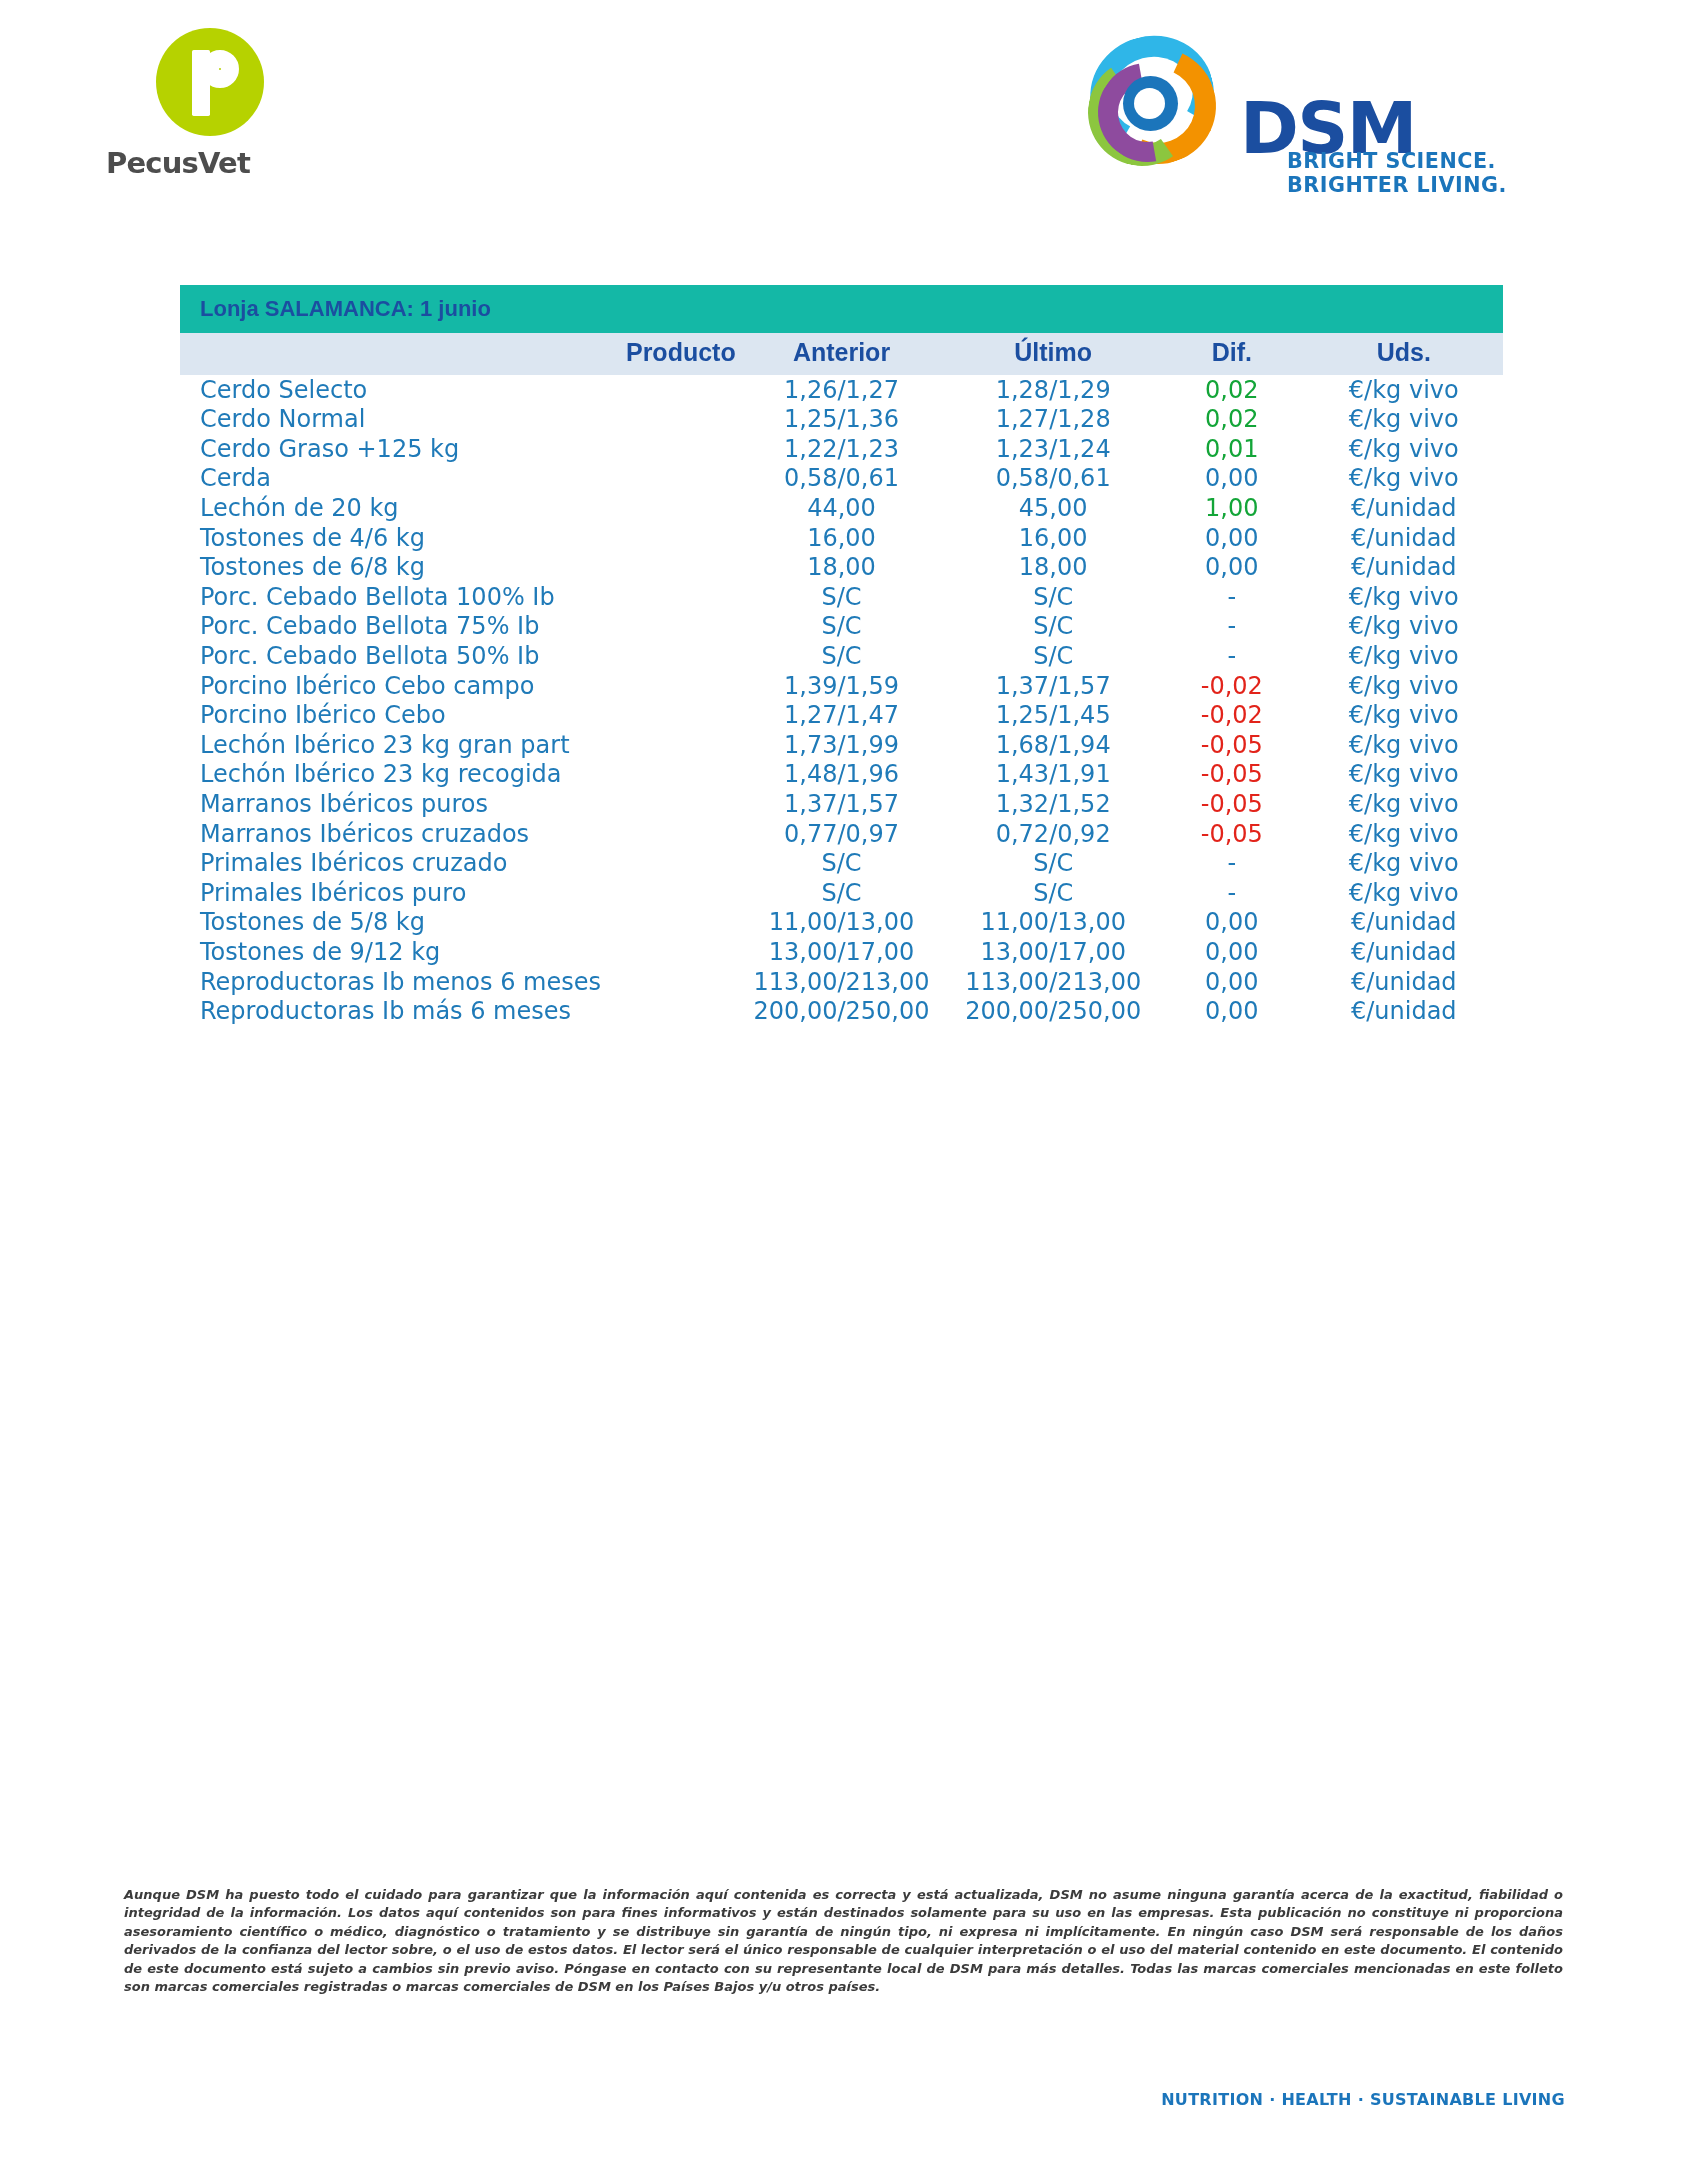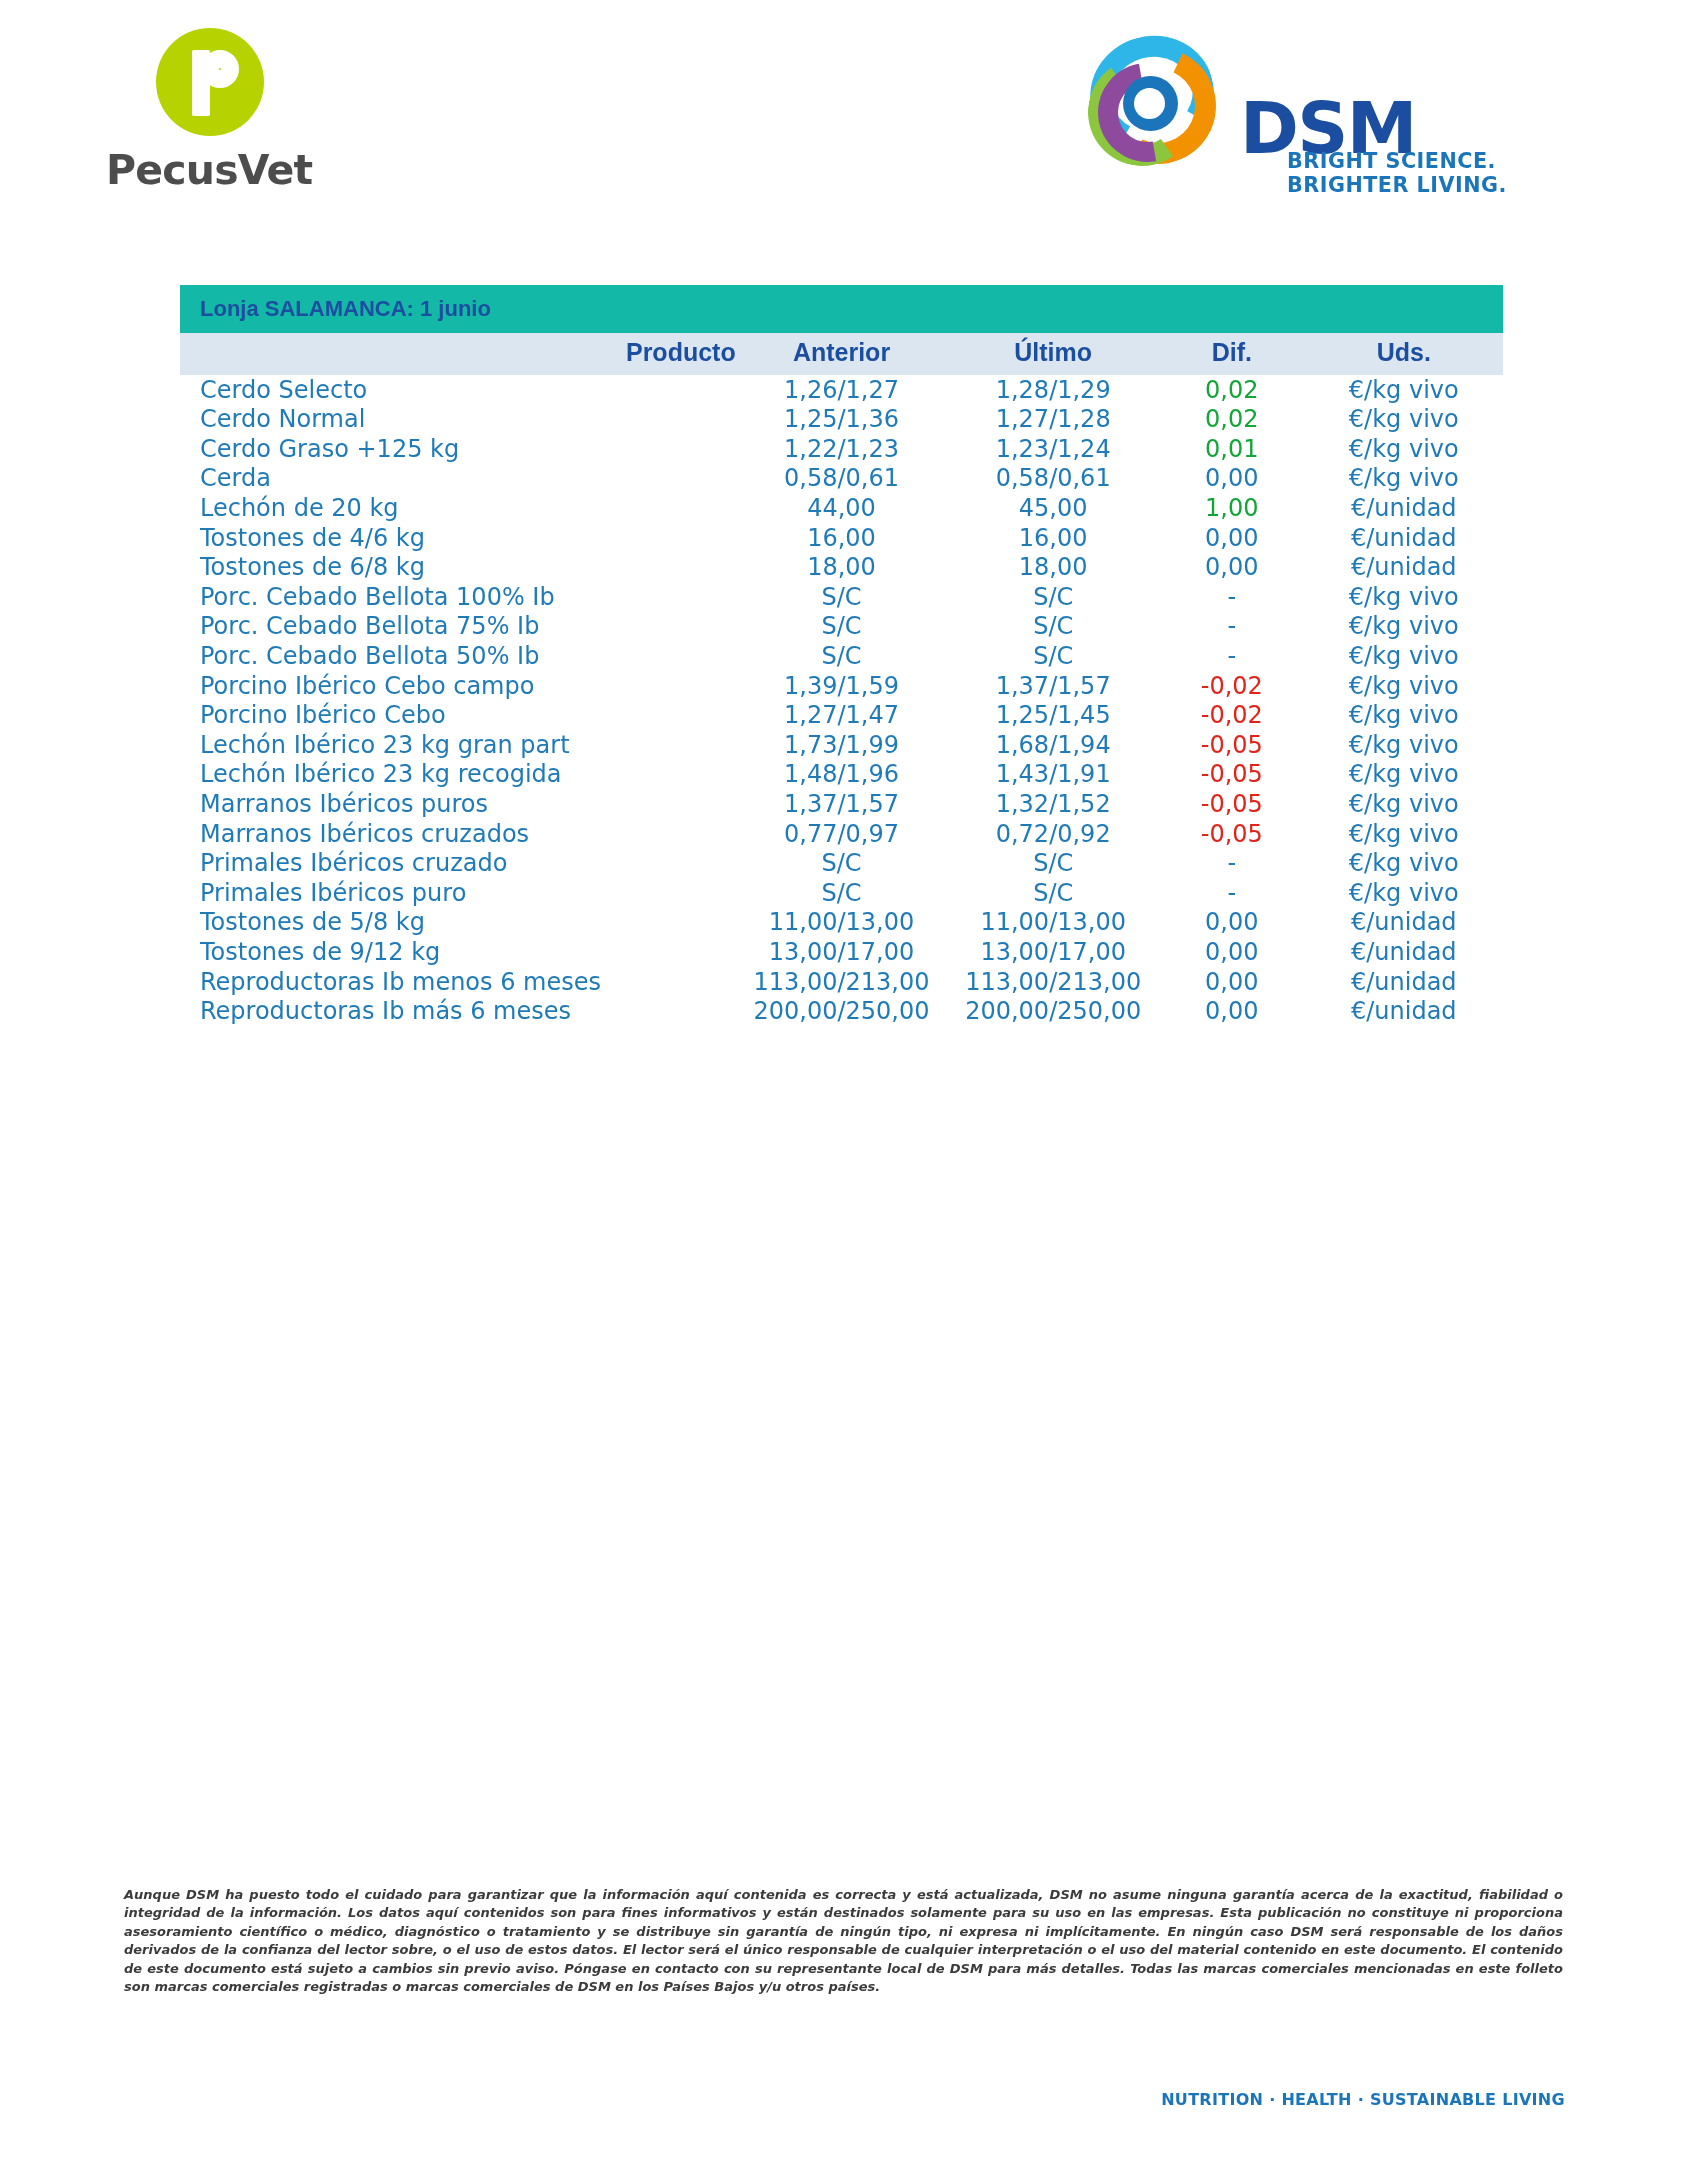--- a/index.html
+++ b/index.html
@@ -51,21 +51,21 @@
   .pecus-mark .p-bowl {
     position: absolute;
     left: 45px; top: 21.5px;
     width: 38px; height: 38px;
     border: 18px solid #ffffff;
     border-radius: 50%;
     box-sizing: border-box;
   }
   .pecus-word {
     margin-top: 10px;
-    font-size: 41px;
+    font-size: 29px;
     font-weight: bold;
     color: #4d4d4d;
     letter-spacing: -0.8px;
     font-family: "DejaVu Sans", sans-serif;
   }
 
   
   .dsm {
     position: absolute;
     left: 1083px;

